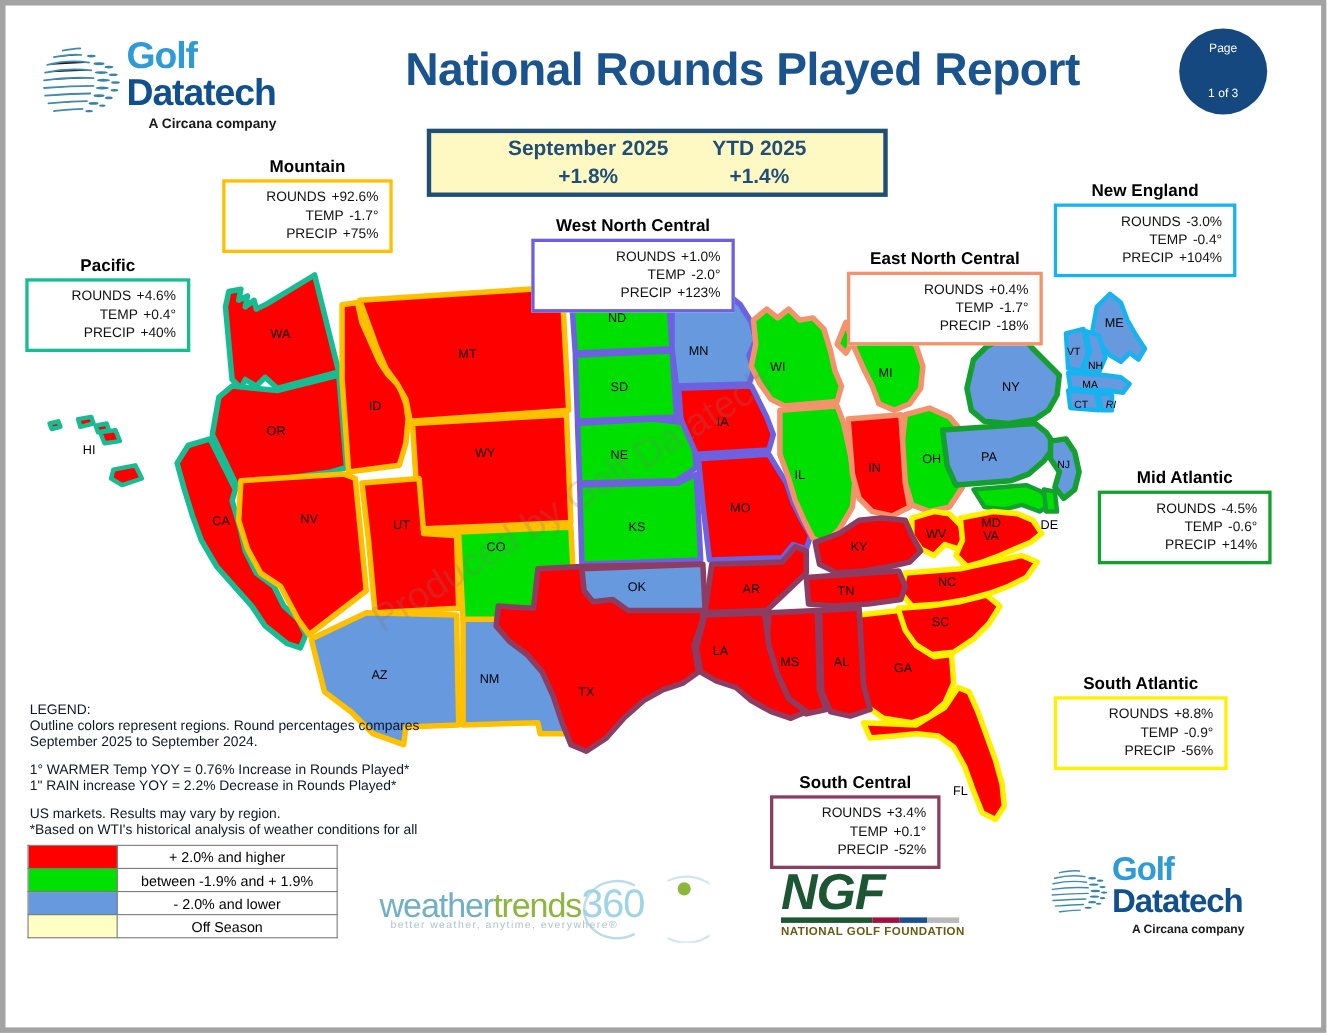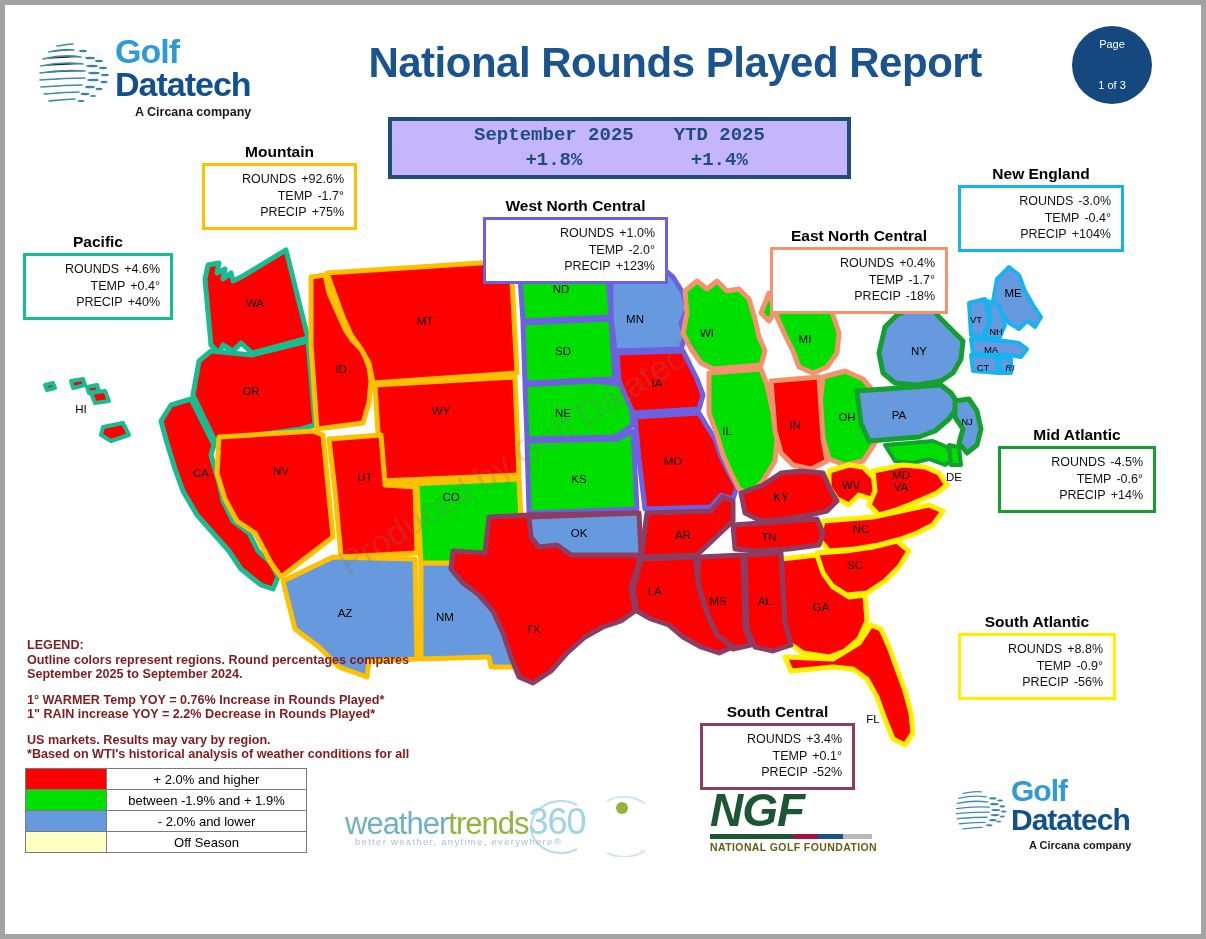--- a/index.html
+++ b/index.html
@@ -44,23 +44,23 @@
     position:absolute; left:1067px; top:21px; width:80px; height:78px;
     background:#14487e; border-radius:50%;
     color:#fff; font-size:11px; line-height:13px; font-weight:normal;
     display:flex; flex-direction:column; align-items:center; justify-content:center;
     text-align:center;
     gap:28px;
   }
 
   
   #summary-box {
-    position:absolute; left:383px; top:112px; width:463px; height:62px;
-    border:4px solid #1f4e79; background:#c4b5fd;
-    display:flex; align-items:center; justify-content:center;font-family:Liberation Mono, monospace;
+    position:absolute; left:383px; top:112px; width:419px; height:62px;
+    border:4px solid #1f4e79; background:#fef9c3;
+    display:flex; align-items:center; justify-content:center;
   }
   #summary-inner { display:flex; gap:40px; }
   .sum-col { text-align:center; color:#1f4e79; font-weight:bold; font-size:19px; line-height:25px; }
 
   
   .region { position:absolute; }
   .region-title {
     font-size:15.5px; font-weight:bold; color:#000; text-align:center;
     margin-bottom:2px; white-space:nowrap;
   }
@@ -71,21 +71,21 @@
     font-size:12.5px; color:#111; white-space:nowrap;
     display:flex; justify-content:flex-end;
     line-height:16.5px;
   }
   .region-row .rk { display:inline-block; }
   .region-row .rv { display:inline-block; margin-left:5px; }
 
   
   #legend-text {
     position:absolute; left:22px; top:633px; width:430px;
-    font-size:12.6px; font-weight:bold; color:#7f1d1d; line-height:14.5px;
+    font-size:12.6px; font-weight:normal; color:#0f172a; line-height:14.5px;
   }
   #legend-text p { margin:0 0 0 0; }
   #legend-text .gap { height:11px; }
 
   
   #legend-table {
     position:absolute; left:20px; top:763px;
     border-collapse:collapse;
   }
   #legend-table td { border:1px solid #7a7a7a; height:21px; }

